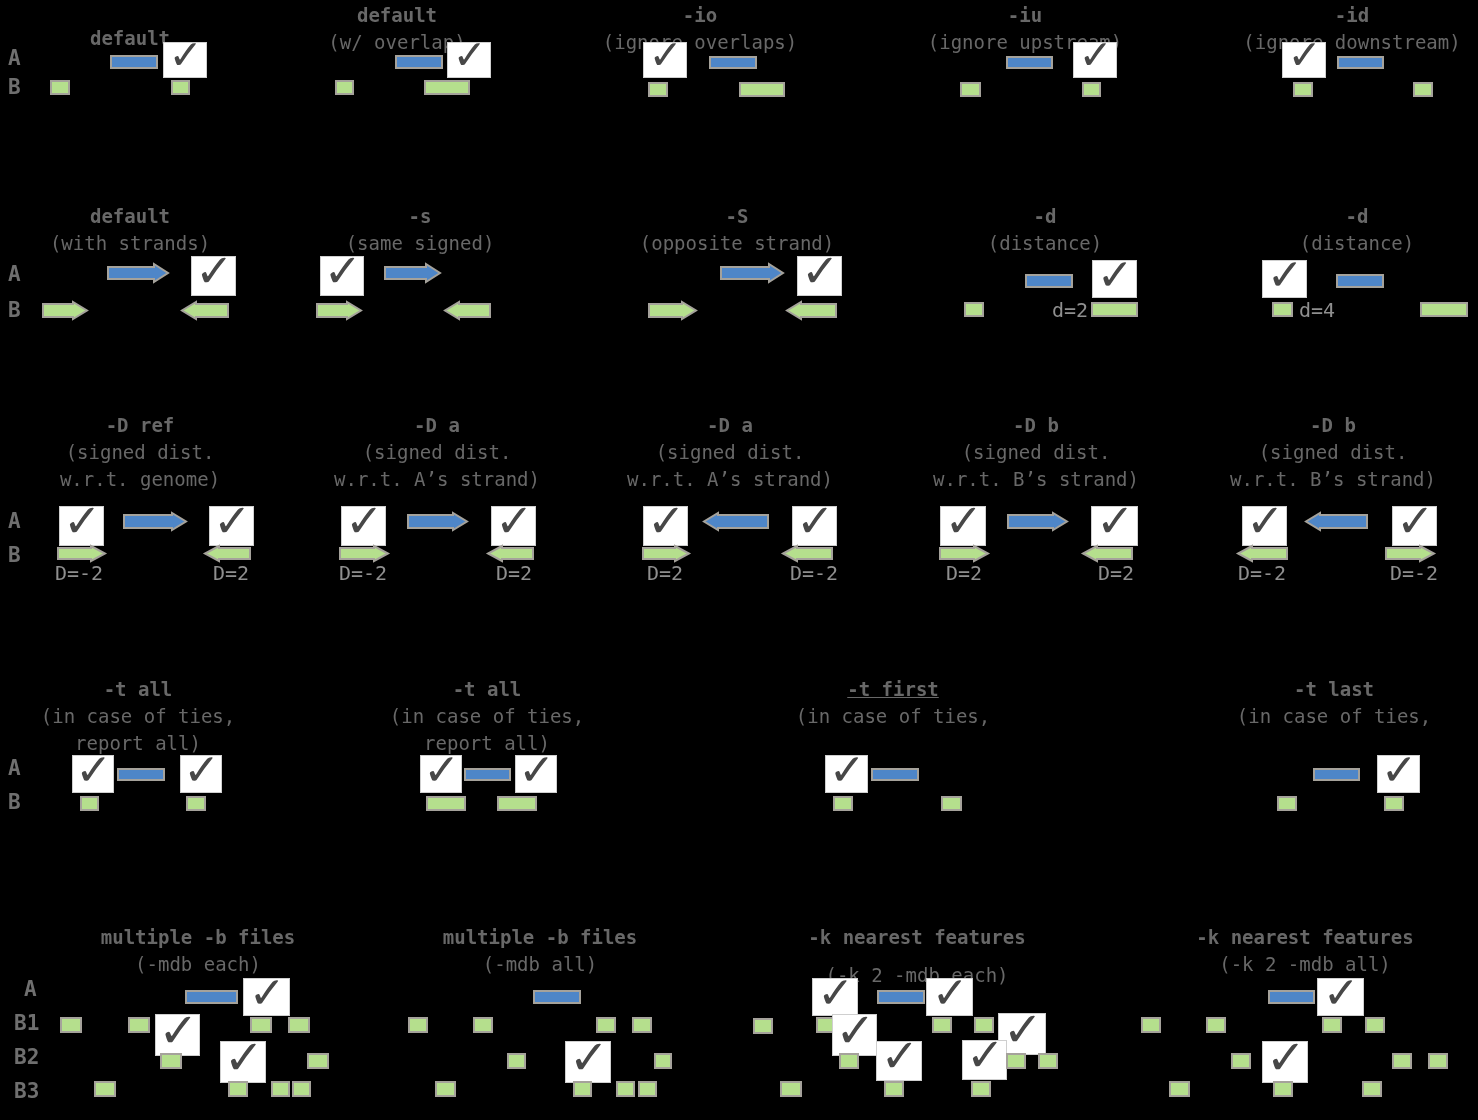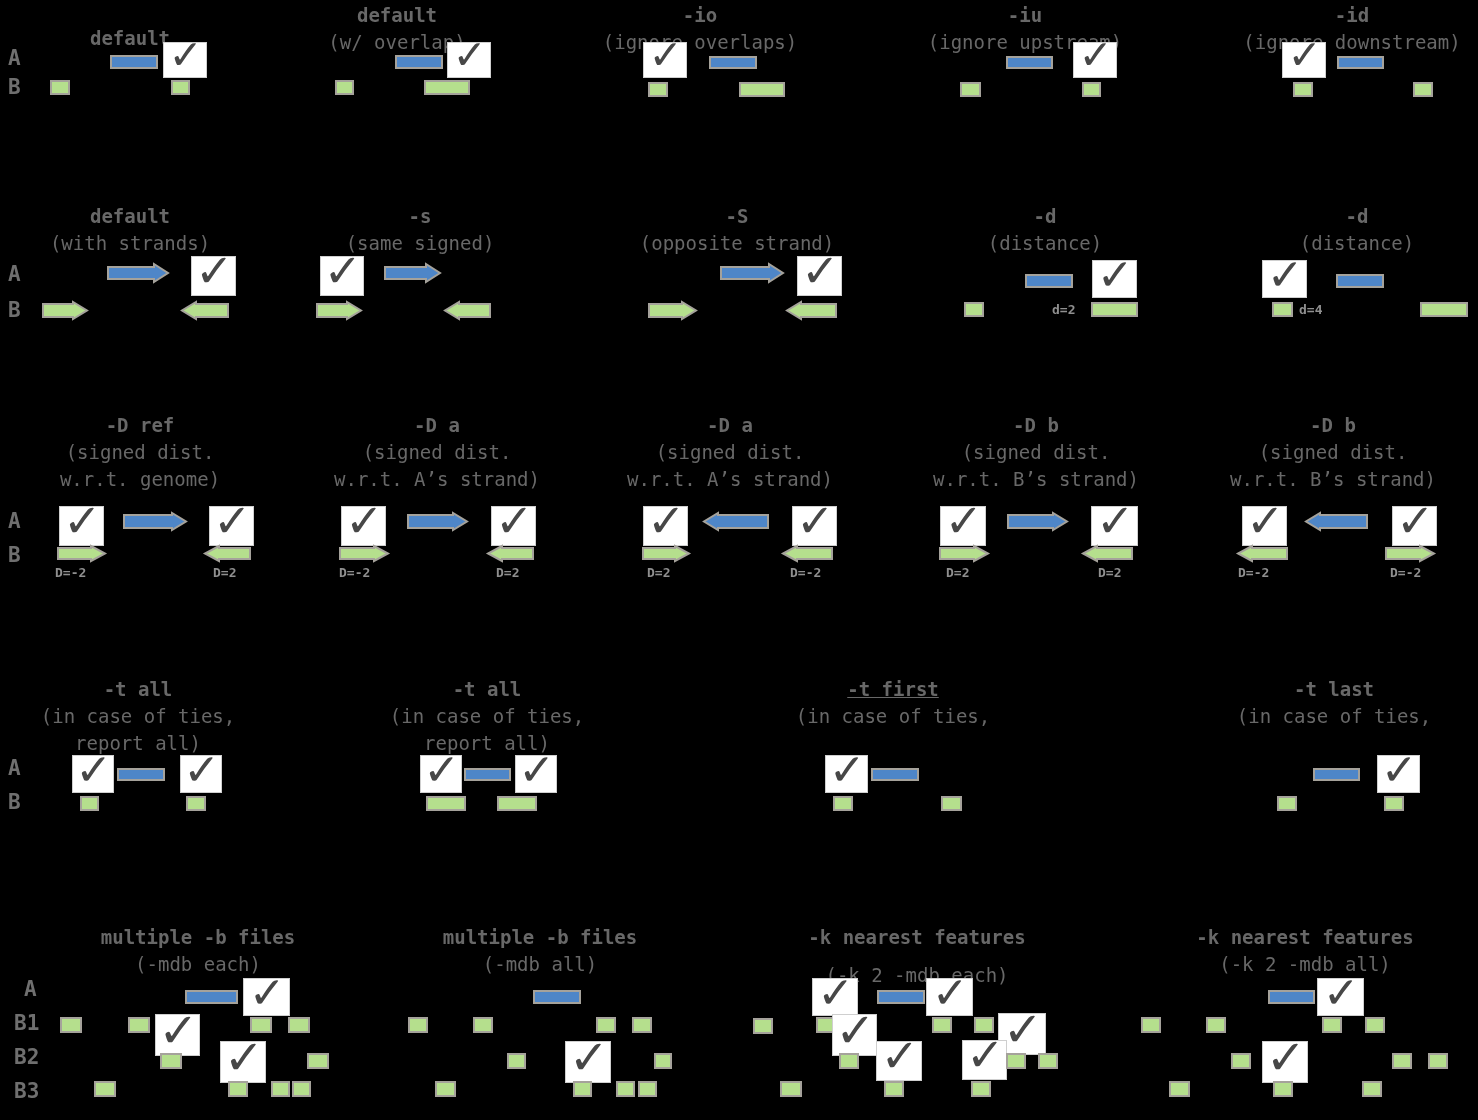--- a/index.html
+++ b/index.html
@@ -22,21 +22,21 @@
   .check{
     position:absolute;box-sizing:border-box;background:var(--check-bg,#fff);
     border:1px solid var(--check-border,#cfcfcf);
   }
   .check .mark{
     position:absolute;left:50%;top:50%;transform:translate(-48%,-60%);
     color:var(--check-mark,#474747);font-family:"DejaVu Sans","Liberation Sans",sans-serif;
     font-weight:400;line-height:1;
   }
   .dist{
-    position:absolute;font-size:13px;font-weight:700;line-height:16px;
+    position:absolute;font-size:20px;font-weight:400;line-height:16px;
     color:var(--dist,#8f8f8f);white-space:nowrap;
   }
   svg.arrow{position:absolute;overflow:visible;}
 </style>
 </head>
 <body>
 
 <div id="diagram" style="--a-fill: #4e86c8; --b-fill: #b5df8d; --outline: #a5a29b; --check-bg: #ffffff; --check-border: #cfcfcf; --check-mark: #474747; --title: #686868; --label: #6f6f6f; --dist: #8f8f8f; background: rgb(0, 0, 0);">
     <div class="track-label" style="left: 8px; top: 47px;">A</div>
     <div class="track-label" style="left: 8px; top: 76px;">B</div>

